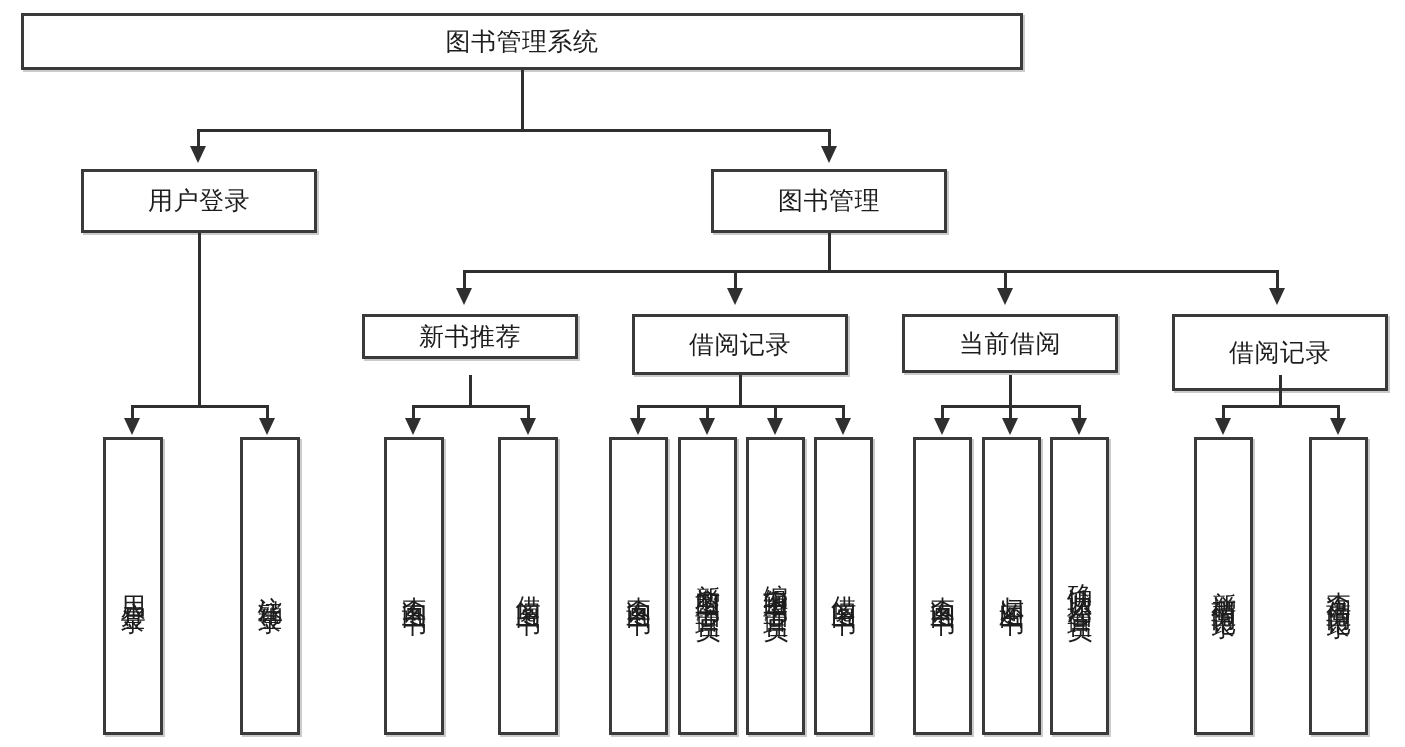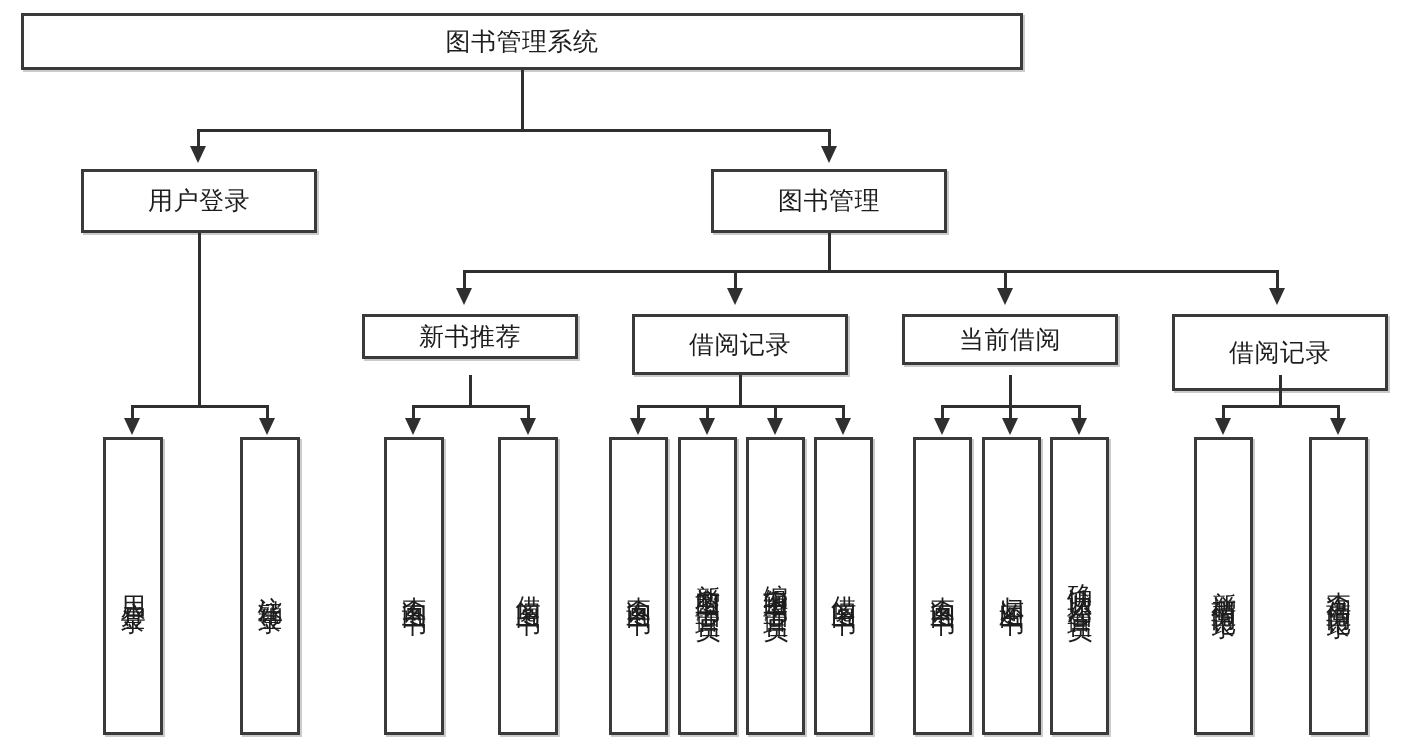--- a/index.html
+++ b/index.html
@@ -118,21 +118,21 @@
   <div class="arrow" style="left:997px; top:288px;"></div>
   <div class="ln v" style="left:1276px; top:270px; width:3px; height:22px;"></div>
   <div class="arrow" style="left:1269px; top:288px;"></div>
 
   <div class="node h" style="left:362px; top:314px; width:216px; height:45px;">
     <span>新书推荐</span>
   </div>
   <div class="node h" style="left:632px; top:314px; width:216px; height:61px;">
     <span>借阅记录</span>
   </div>
-  <div class="node h" style="left:902px; top:314px; width:216px; height:51px;">
+  <div class="node h" style="left:902px; top:314px; width:216px; height:59px;">
     <span>当前借阅</span>
   </div>
   <div class="node h" style="left:1172px; top:314px; width:216px; height:77px;">
     <span>借阅记录</span>
   </div>
 
   <div class="ln v" style="left:469px; top:375px; width:3px; height:30px;"></div>
   <div class="ln h" style="left:412px; top:405px; width:118px; height:3px;"></div>
   <div class="ln v" style="left:412px; top:405px; width:3px; height:18px;"></div>
   <div class="arrow" style="left:405px; top:418px;"></div>

